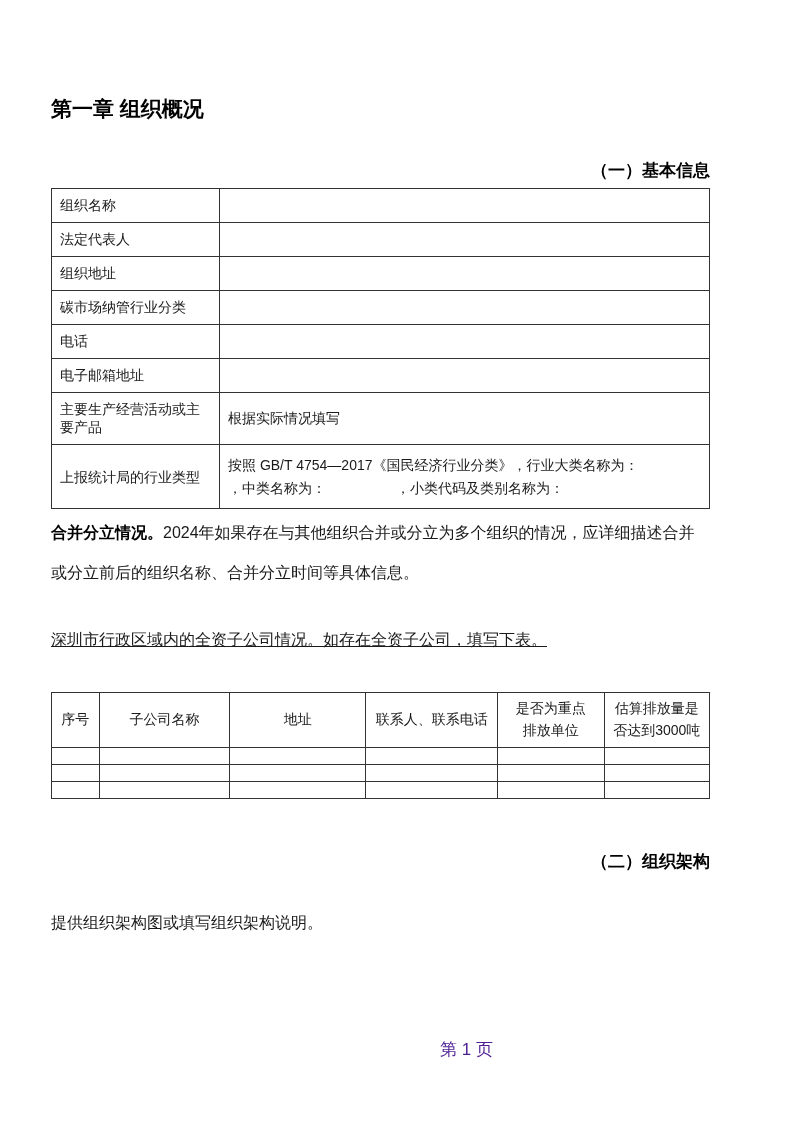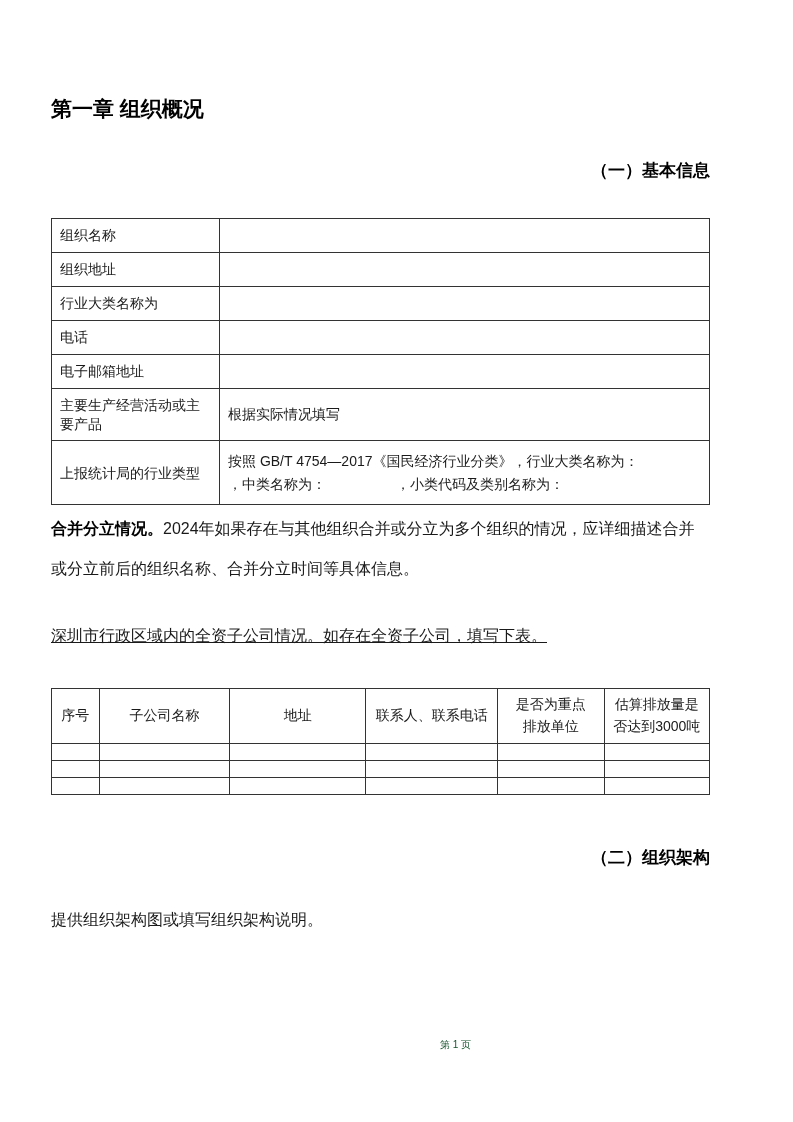--- a/index.html
+++ b/index.html
@@ -31,21 +31,21 @@
     color: #000;
     line-height: 1.35;
     text-align: right;
   }
   .heading-basic { margin: 38px 0 0 0; }
   .heading-org   { margin: 52px 0 0 0; }
 
   table.info-table {
     width: 100%;
     border-collapse: collapse;
-    margin-top: 35px;
+    margin-top: 5px;
     table-layout: fixed;
   }
   table.info-table td {
     border: 1px solid #333;
     font-size: 14px;
     line-height: 1.35;
     padding: 7px 8px;
     vertical-align: middle;
     color: #1a1a1a;
   }
@@ -92,45 +92,49 @@
   .col-name    { width: 122px; }
   .col-addr    { width: 127px; }
   .col-contact { width: 123px; }
   .col-key     { width: 98px; }
   .col-est     { width: 97px; }
 
   .page-footer {
     position: absolute;
     top: 1038px;
     left: 440px;
-    font-size: 10px;
-    color: #14532d;
+    font-size: 17px;
+    color: #4c1d95;
   }
 </style>
 </head>
 <body>
 
 <div class="page">
 
   <h1 class="doc-title">第一章 组织概况</h1>
 
   <h2 class="section-heading heading-basic">（一）基本信息</h2>
 
   <table class="info-table">
     <tbody>
       <tr>
         <td class="label-col">组织名称</td>
         <td class="value-col"></td>
       </tr>
       <tr>
+        <td class="label-col">法定代表人</td>
+        <td class="value-col"></td>
+      </tr>
+      <tr>
         <td class="label-col">组织地址</td>
         <td class="value-col"></td>
       </tr>
       <tr>
-        <td class="label-col">行业大类名称为</td>
+        <td class="label-col">碳市场纳管行业分类</td>
         <td class="value-col"></td>
       </tr>
       <tr>
         <td class="label-col">电话</td>
         <td class="value-col"></td>
       </tr>
       <tr>
         <td class="label-col">电子邮箱地址</td>
         <td class="value-col"></td>
       </tr>

